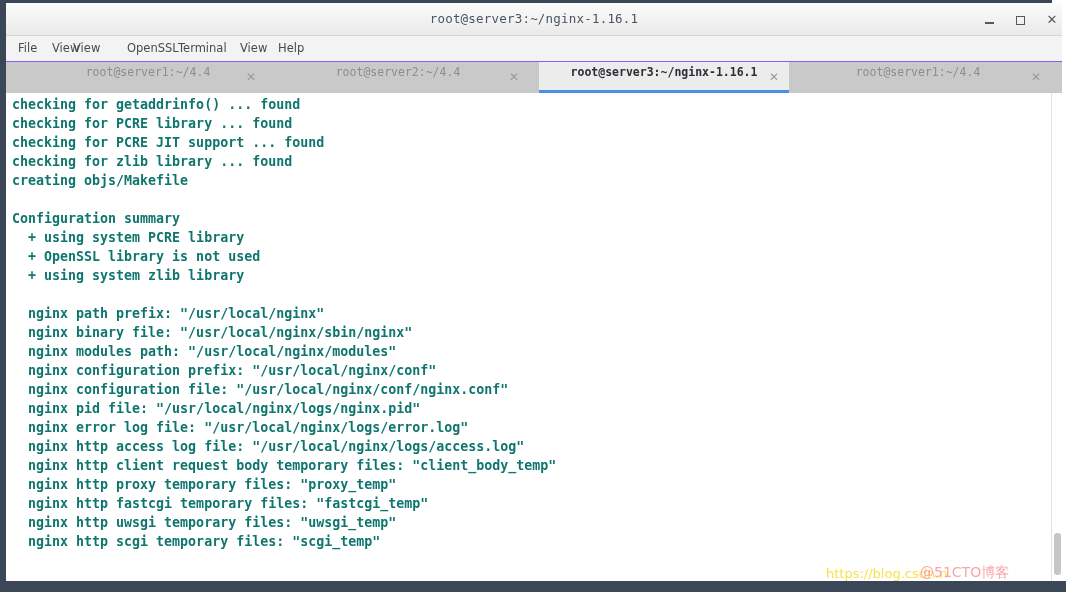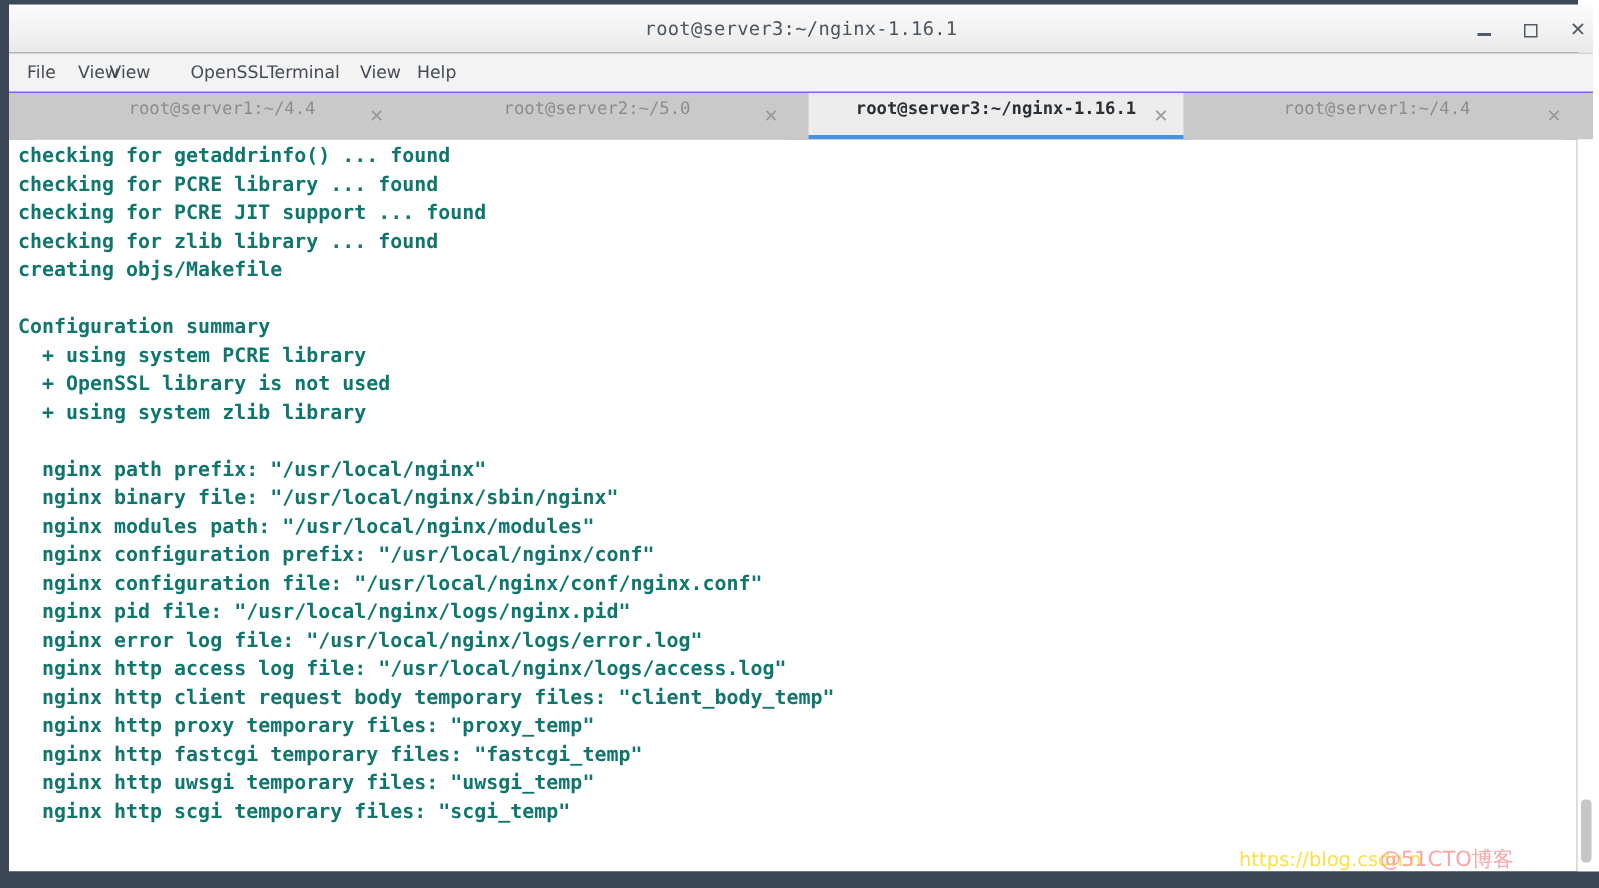--- a/index.html
+++ b/index.html
@@ -240,21 +240,21 @@
       <div class="menu-item" style="left: 234px;">View</div>
       <div class="menu-item" style="left: 272px;">Help</div>
     </div>
 
   <div id="tabbar">
       <div class="tab inactive" style="left: 17px; width: 250px;">
         <div class="tab-label">root@server1:~/4.4</div>
       </div>
       <div class="tab-close" style="left: 240px;">✕</div>
       <div class="tab inactive" style="left: 267px; width: 250px;">
-        <div class="tab-label">root@server2:~/5.0</div>
+        <div class="tab-label">root@server2:~/4.4</div>
       </div>
       <div class="tab-close" style="left: 503px;">✕</div>
       <div class="tab active" style="left: 533px; width: 250px;">
         <div class="tab-label">root@server3:~/nginx-1.16.1</div>
       </div>
       <div class="tab-close" style="left: 763px;">✕</div>
       <div class="tab inactive" style="left: 787px; width: 250px;">
         <div class="tab-label">root@server1:~/4.4</div>
       </div>
       <div class="tab-close" style="left: 1025px;">✕</div>

